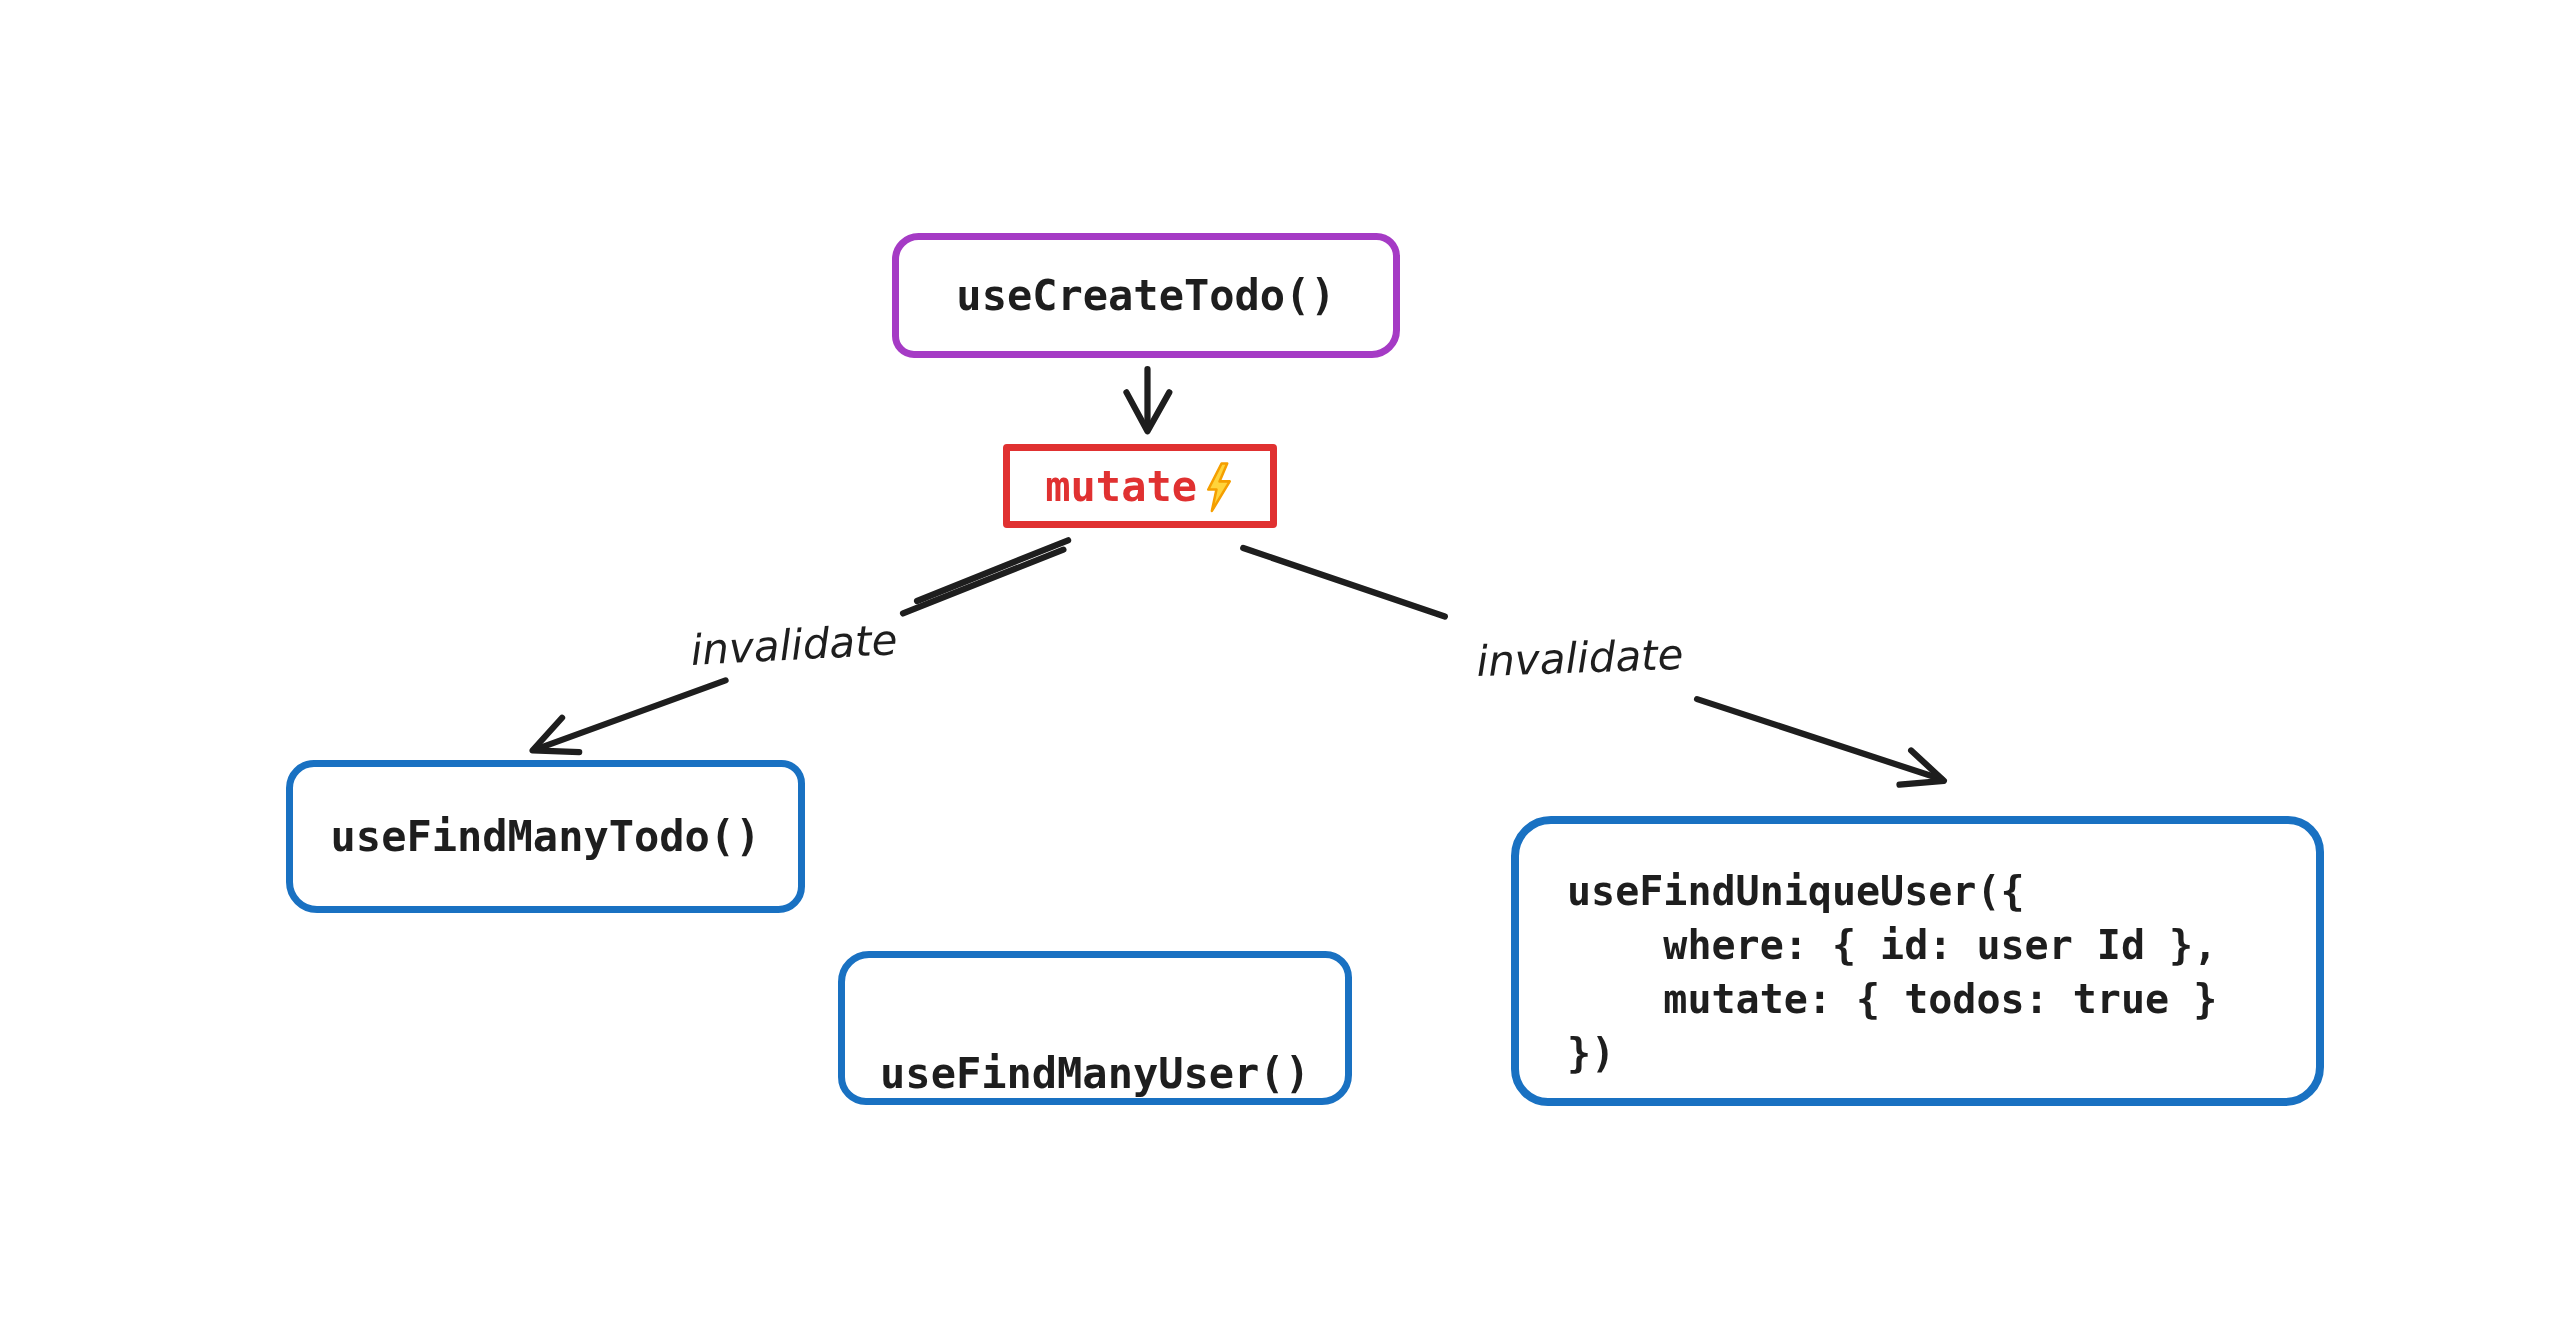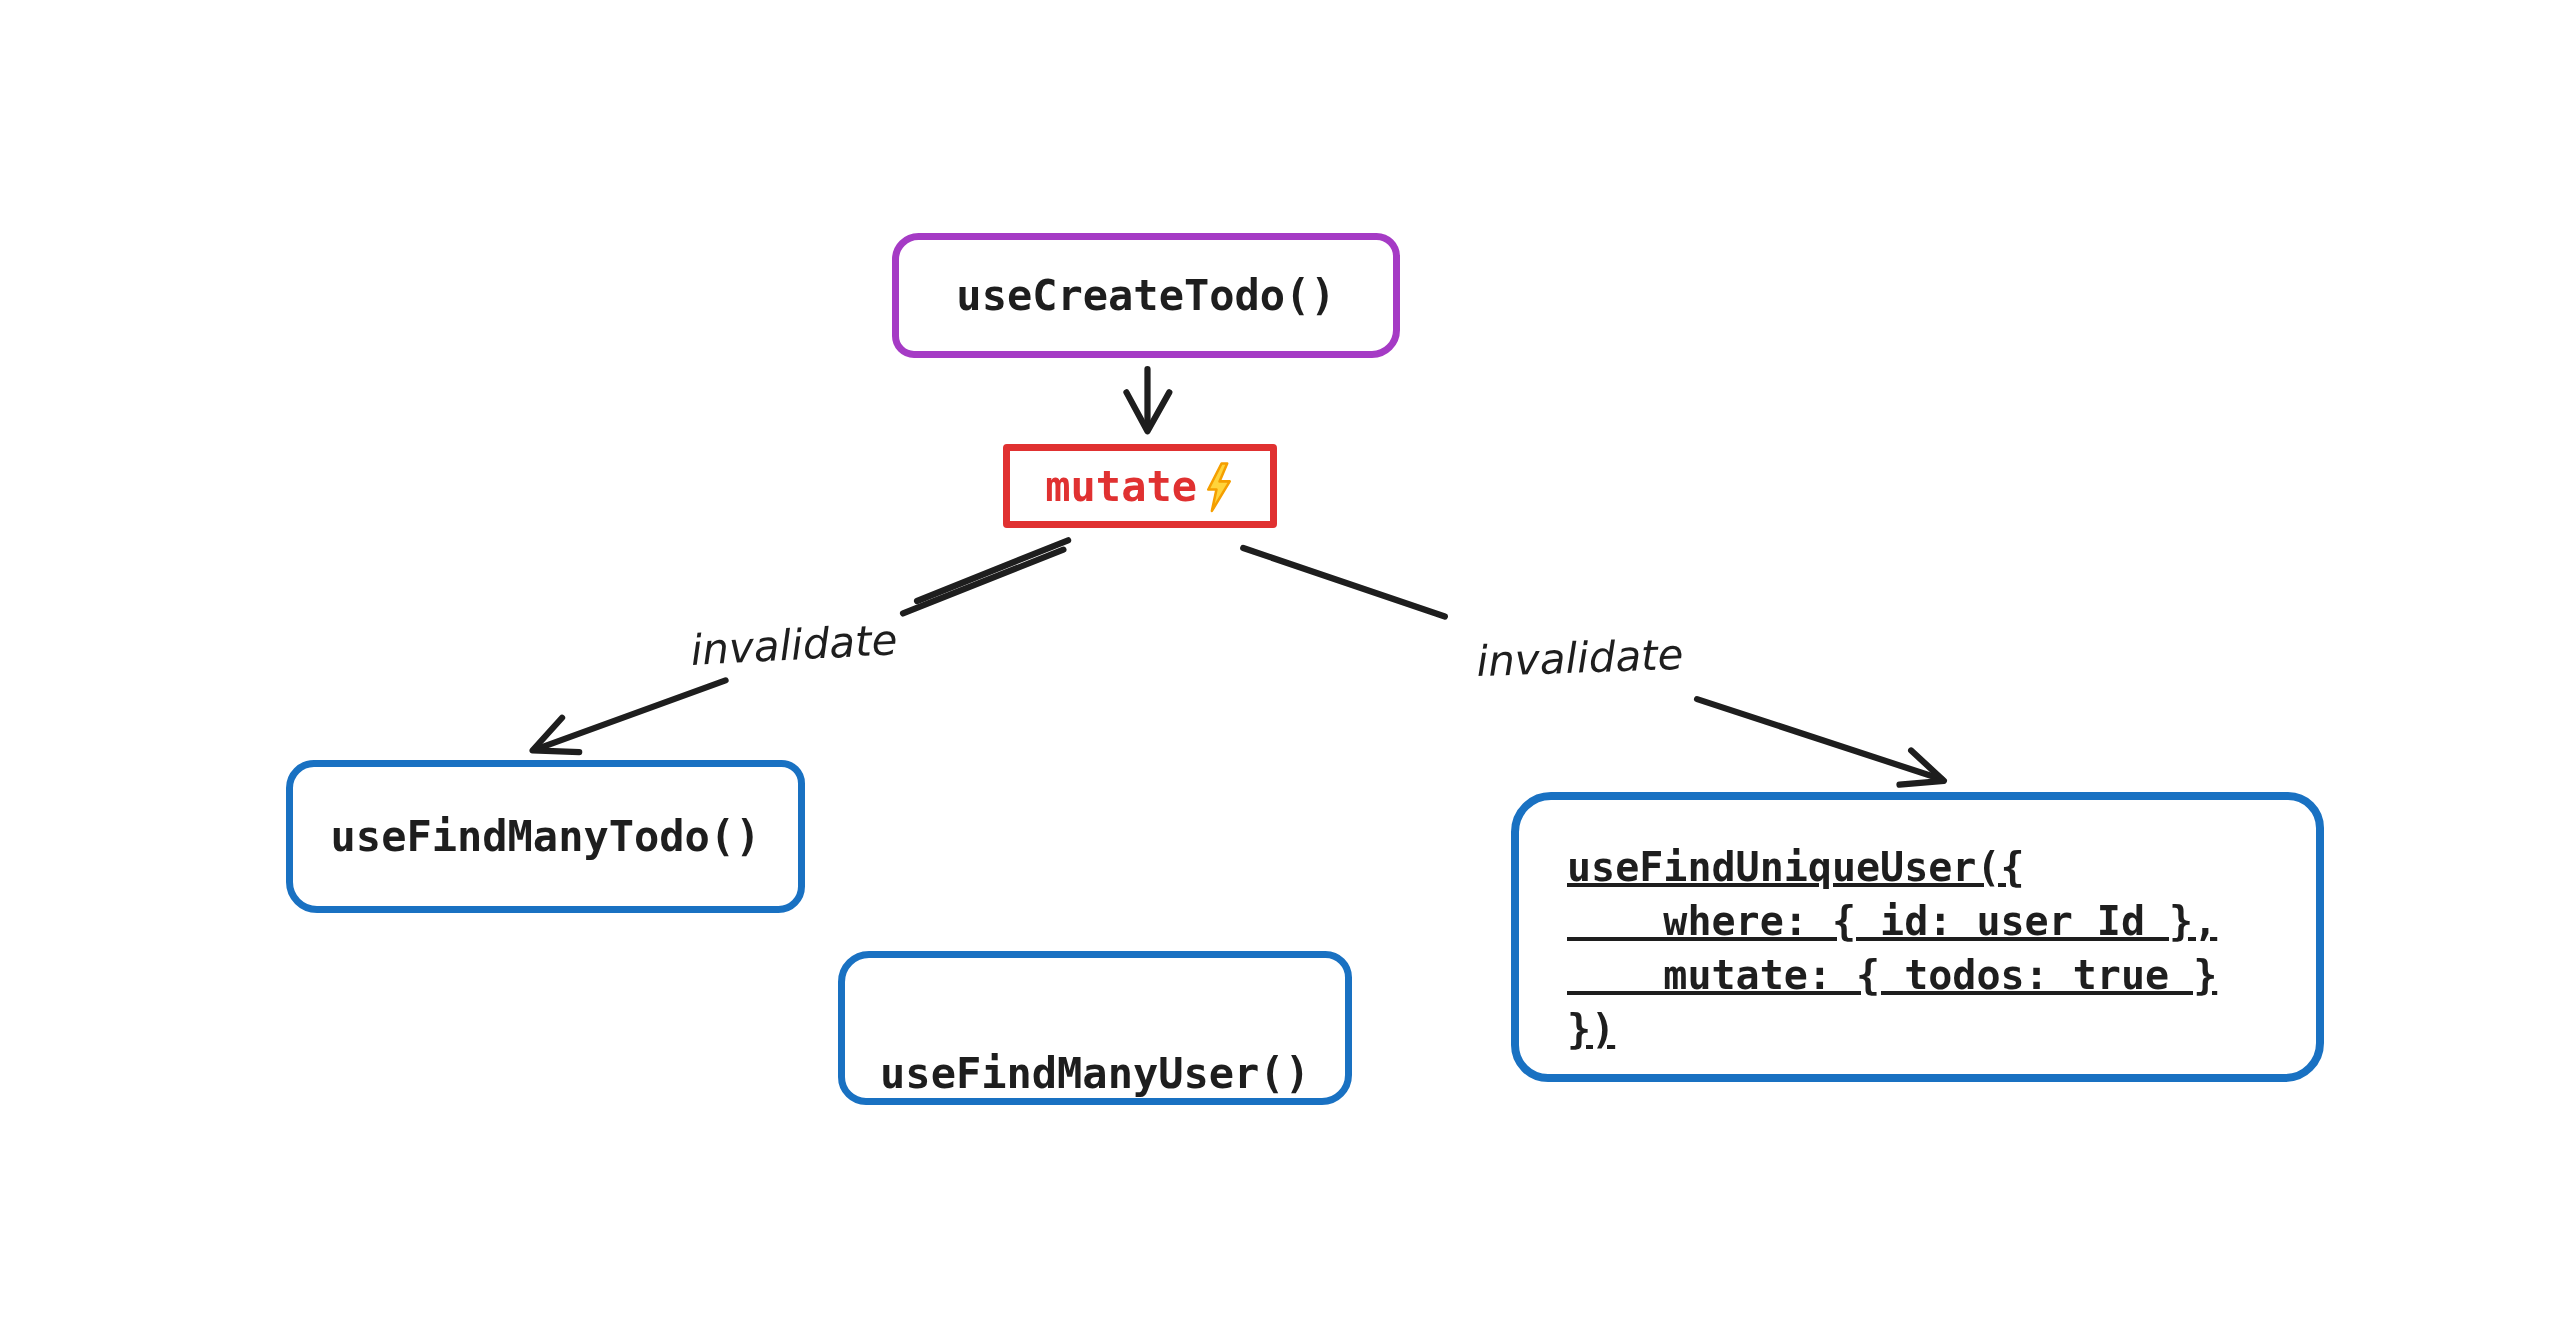--- a/index.html
+++ b/index.html
@@ -64,25 +64,24 @@
     border: 7.8px solid var(--blue);
     border-radius: 28px 23.4px 26.5px 31px;
   }
   .node-blue-mid {
     left: 838px; top: 951px; width: 514px; height: 154px;
     border: 7.8px solid var(--blue);
     border-radius: 31px 26.5px 30px 28px;
     align-items: flex-end;
   }
   .node-blue-right {
-    left: 1511px; top: 792px; width: 813px; height: 290px;
+    left: 1511px; top: 816px; width: 813px; height: 290px;
     border: 8.6px solid var(--blue);
     border-radius: 40px 36px 39px 37px;
     display: block;
-    text-decoration: underline;
   }
   .code-block {
     padding: 40px 31px 0 48px;
     font-weight: bold;
     font-size: 40px;
     line-height: 54px;
     white-space: pre;
     color: var(--text);
   }
   .bolt-icon { width: 33px; height: 51px; margin-top: 3.1px; }

